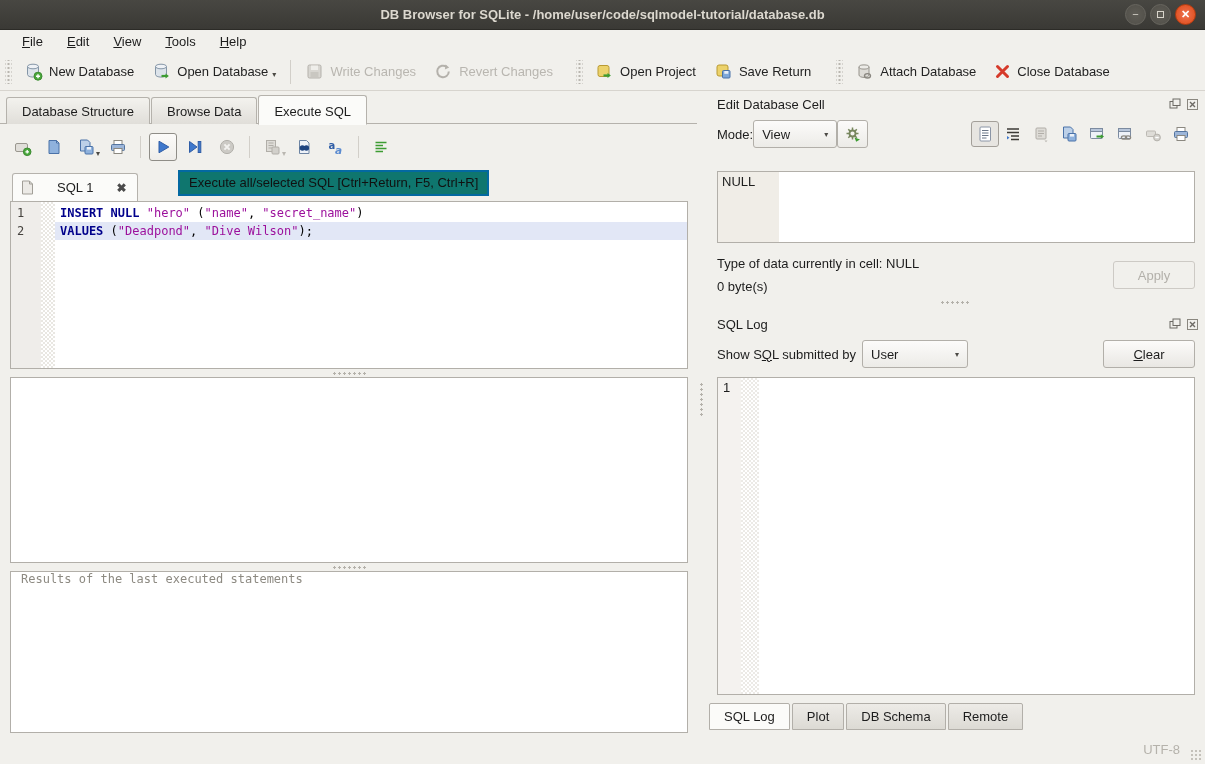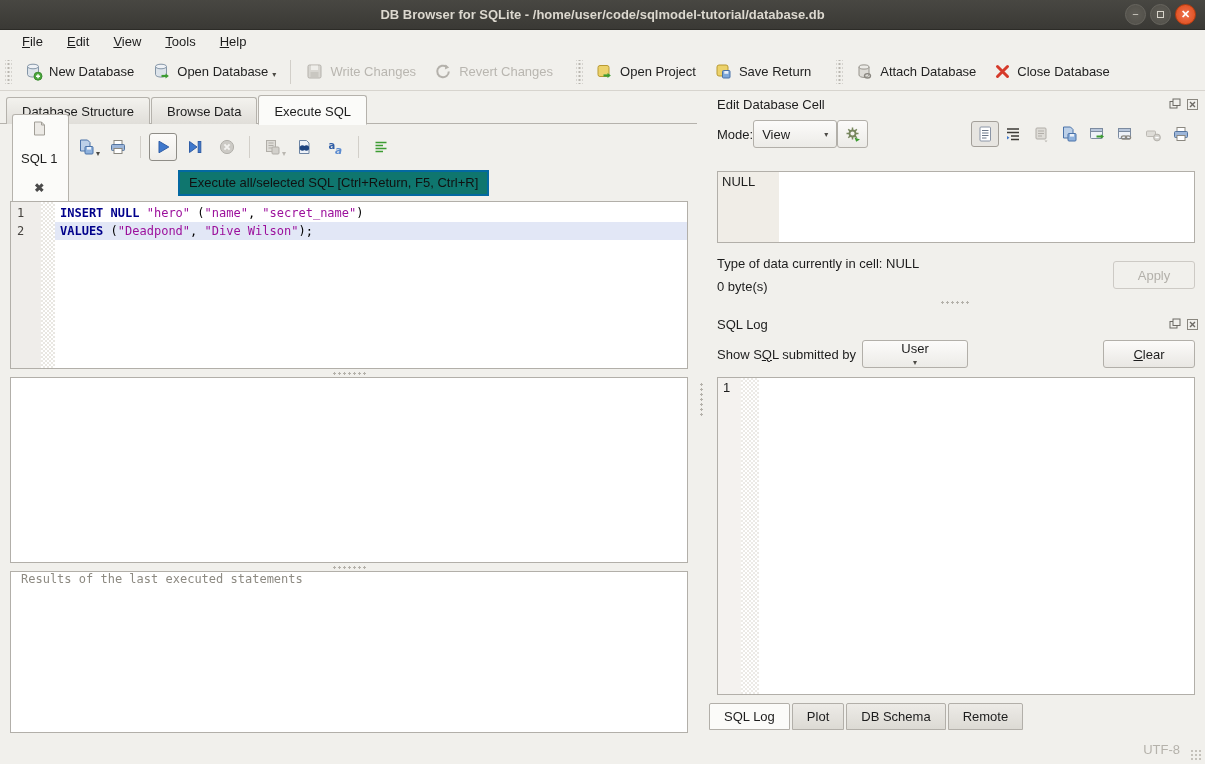--- a/index.html
+++ b/index.html
@@ -51,22 +51,22 @@
   .mtab.active{ background:#fbfbf9; padding-top:8px; position:relative; z-index:3;}
   .tab-baseline{ position:absolute; top:31px; left:0; width:697px; height:1px; background:#b5b2ac;}
   .mtab.active{ border-bottom:1px solid #fbfbf9; margin-bottom:-1px; }
   
   .sql-toolbar{ position:absolute; top:38px; left:8px; display:flex; align-items:center; gap:4px; height:34px;}
   .icon-btn{ width:28px; height:28px; display:flex; align-items:center; justify-content:center; position:relative;}
   .icon-btn.hovered{ border:1px solid #8f8d87; border-radius:3px; background:linear-gradient(#fcfbf9,#efede9);}
   .sql-sep{ width:1px; height:22px; background:#d2cfc9; margin:0 4px;}
   
   .sql-tabrow{ position:absolute; top:76px; left:12px; display:flex; height:33px; align-items:flex-end;}
-  .sqltab{ display:flex; align-items:center; gap:15px; padding:6px 11px 6px 8px; background:#fbfbf9;
-    border:1px solid #b5b2ac; border-bottom:none; border-radius:3px 3px 0 0;flex-direction:column;}
+  .sqltab{ display:flex; align-items:center; gap:23px; padding:6px 11px 6px 8px; background:#fbfbf9;
+    border:1px solid #b5b2ac; border-bottom:none; border-radius:3px 3px 0 0;}
   .sqltab .close-x{ color:#4b4b4b; font-weight:bold; font-size:12px;}
   .tooltip{ position:absolute; top:78px; left:178px; z-index:9; background:#0f766e;
     border:2px solid #0369a1; padding:3px 9px 4px; color:#111;}
   
   .editor{ position:absolute; top:109px; left:10px; width:678px; height:168px;
     border:1px solid #b2afa9; background:#fff; display:flex;
     font-family:"DejaVu Sans Mono", monospace; font-size:12px;}
   .gutter{ width:30px; background:#efedea; color:#45423e; padding:2px 0 0 6px; line-height:18px;}
   .foldmargin{ width:14px; background:repeating-conic-gradient(#e9e7e2 0% 25%, #ffffff 0% 50%) 0 0/4px 4px;}
   .codecol{ flex:1; padding-top:2px;}
@@ -515,21 +515,21 @@
             <svg width="11" height="11" viewBox="0 0 11 11">
               <rect x="0.5" y="0.5" width="10" height="10" fill="none" stroke="#8a877f"></rect>
               <path d="M3 3l5 5M8 3L3 8" stroke="#6d6a64" stroke-width="1.4"></path>
             </svg>
           </span>
       </div>
     </div>
 
     <div class="row" style="top:248px; left:12px; right:10px;">
       <span><span>Show S</span><span class="u">Q</span><span>L submitted by</span></span>
-      <div class="combo" style="width:106px; margin-left:6px;flex-direction:column;">
+      <div class="combo" style="width:106px; margin-left:6px;">
         <span>User</span>
         <span class="caret">▾</span>
       </div>
       <div style="flex:1;"></div>
       <div class="pushbtn" style="width:92px;">
           <span class="mn">Clear</span>
         </div>
     </div>
 
     <div class="log-area">

